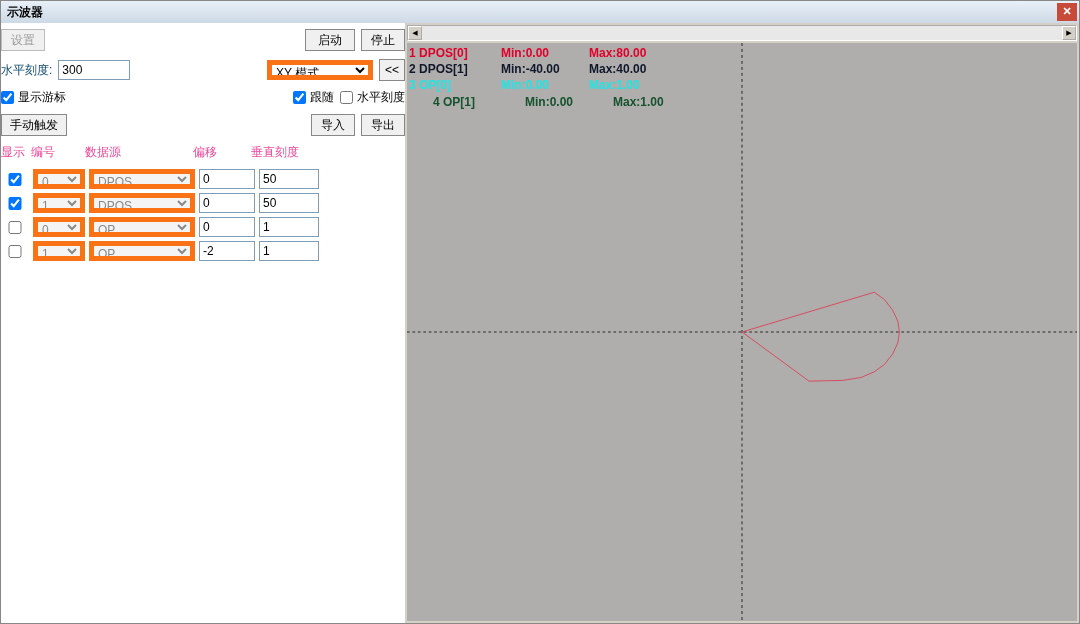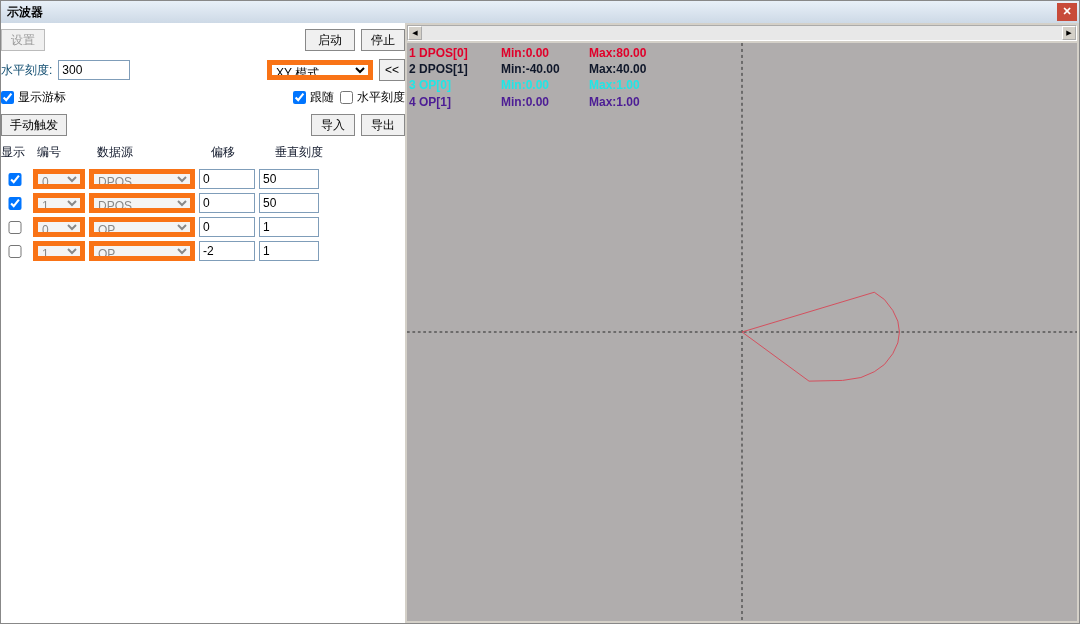--- a/index.html
+++ b/index.html
@@ -86,22 +86,22 @@
   height: 20px;
   border: 5px solid #f97316;
   background: #fff;
 }
 label.lbl { color: #0c4a6e; }
 .checkbox { display: inline-flex; align-items: center; gap: 4px; }
 .checkbox input { margin: 0; }
 .table-head {
   display: grid;
   grid-template-columns: 28px 52px 106px 56px 60px;
-  gap: 8px;
-  color: #0f172a;
+  gap: 2px;
+  color: #ec4899;
 }
 .table-row {
   display: grid;
   grid-template-columns: 28px 52px 106px 56px 60px;
   gap: 4px;
   align-items: center;
 }
 .table-row input[type=text] { width: 100%; }
 .table-row select {
   width: 100%;
@@ -296,21 +296,21 @@
             <div class="line" style="color: #0f172a;">
               <span class="idx">2 DPOS[1]</span>
               <span class="min">Min:-40.00</span>
               <span class="max">Max:40.00</span>
             </div>
             <div class="line" style="color: rgb(32, 230, 230);">
               <span class="idx">3 OP[0]</span>
               <span class="min">Min:0.00</span>
               <span class="max">Max:1.00</span>
             </div>
-            <div class="line" style="color: #4c1d95;">
+            <div class="line" style="color: #14532d; margin-left: 24px;">
               <span class="idx">4 OP[1]</span>
               <span class="min">Min:0.00</span>
               <span class="max">Max:1.00</span>
             </div>
           </div>
       </div>
     </div>
   </div>
 </div>
 

